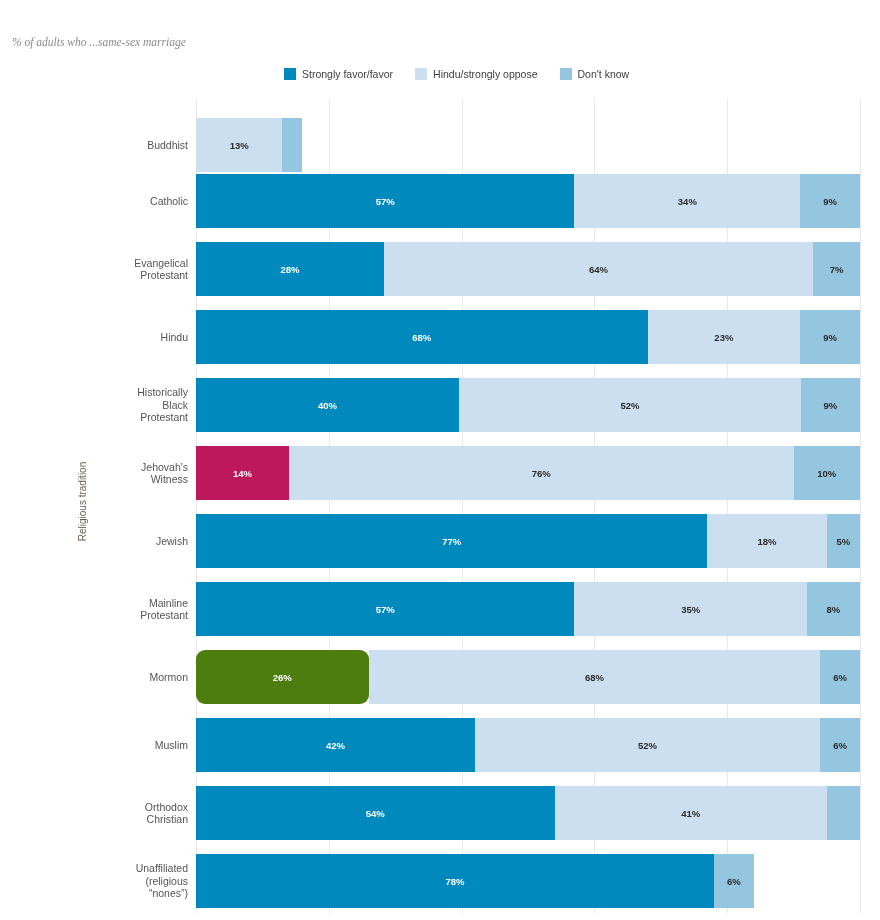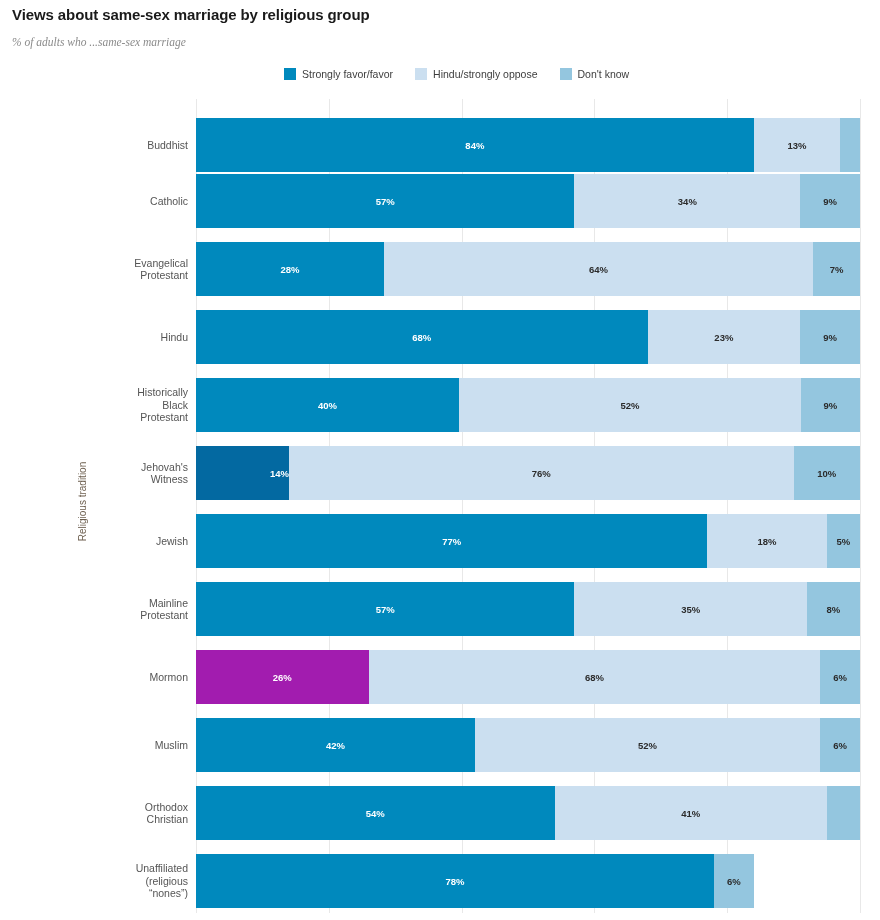--- a/index.html
+++ b/index.html
@@ -146,21 +146,20 @@
   }
   .seg-favor .seg-label { color: #ffffff; }
   .seg-oppose .seg-label { color: #2b2b2b; }
   .seg-dk .seg-label { color: #2b2b2b; }
 </style>
 </head>
 <body>
 
 <div class="page">
 
-  <div class="chart-title">Views about same-sex marriage by religious group</div>
   <div class="chart-subtitle">% of adults who ...same-sex marriage</div>
 
   <div class="legend" id="legend">
       <div class="legend-item">
         <span class="legend-swatch" style="background: rgb(0, 137, 189);"></span>
         <span class="legend-label">Strongly favor/favor</span>
       </div>
       <div class="legend-item">
         <span class="legend-swatch" style="background: rgb(203, 223, 240);"></span>
         <span class="legend-label">Hindu/strongly oppose</span>
@@ -178,23 +177,20 @@
         <div class="gridline" style="left: 132.8px;"></div>
         <div class="gridline" style="left: 265.6px;"></div>
         <div class="gridline" style="left: 398.4px;"></div>
         <div class="gridline" style="left: 531.2px;"></div>
         <div class="gridline" style="left: 664px;"></div>
       </div>
     <div class="rows" id="rows">
         <div class="row" style="top: 12px;">
           <div class="row-label">Buddhist</div>
           <div class="bar">
-            <div class="seg seg-favor" style="background: rgb(0, 137, 189); width: 84%;">
-              <span class="seg-label">84%</span>
-            </div>
             <div class="seg seg-oppose" style="background: rgb(203, 223, 240); width: 13%;">
               <span class="seg-label">13%</span>
             </div>
             <div class="seg seg-dk" style="background: rgb(148, 198, 223); width: 3%;">
               <span class="seg-label"></span>
             </div>
           </div>
         </div>
         <div class="row" style="top: 68px;">
           <div class="row-label">Catholic</div>
@@ -252,21 +248,21 @@
             </div>
             <div class="seg seg-dk" style="background: rgb(148, 198, 223); width: 8.91089%;">
               <span class="seg-label">9%</span>
             </div>
           </div>
         </div>
         <div class="row" style="top: 340px;">
           <div class="row-label">Jehovah's
 Witness</div>
           <div class="bar">
-            <div class="seg seg-favor" style="background: #0369a1; width: 14%; justify-content: flex-end;">
+            <div class="seg seg-favor" style="background: #be185d; width: 14%;">
               <span class="seg-label">14%</span>
             </div>
             <div class="seg seg-oppose" style="background: rgb(203, 223, 240); width: 76%;">
               <span class="seg-label">76%</span>
             </div>
             <div class="seg seg-dk" style="background: rgb(148, 198, 223); width: 10%;">
               <span class="seg-label">10%</span>
             </div>
           </div>
         </div>
@@ -295,21 +291,21 @@
               <span class="seg-label">35%</span>
             </div>
             <div class="seg seg-dk" style="background: rgb(148, 198, 223); width: 8%;">
               <span class="seg-label">8%</span>
             </div>
           </div>
         </div>
         <div class="row" style="top: 544px;">
           <div class="row-label">Mormon</div>
           <div class="bar">
-            <div class="seg seg-favor" style="background: #a21caf; width: 26%;">
+            <div class="seg seg-favor" style="background: #4d7c0f; width: 26%; border-radius: 9px;">
               <span class="seg-label">26%</span>
             </div>
             <div class="seg seg-oppose" style="background: rgb(203, 223, 240); width: 68%;">
               <span class="seg-label">68%</span>
             </div>
             <div class="seg seg-dk" style="background: rgb(148, 198, 223); width: 6%;">
               <span class="seg-label">6%</span>
             </div>
           </div>
         </div>

